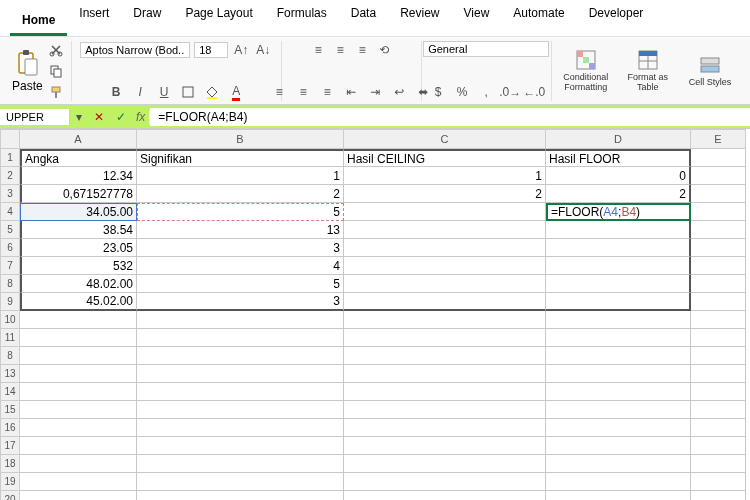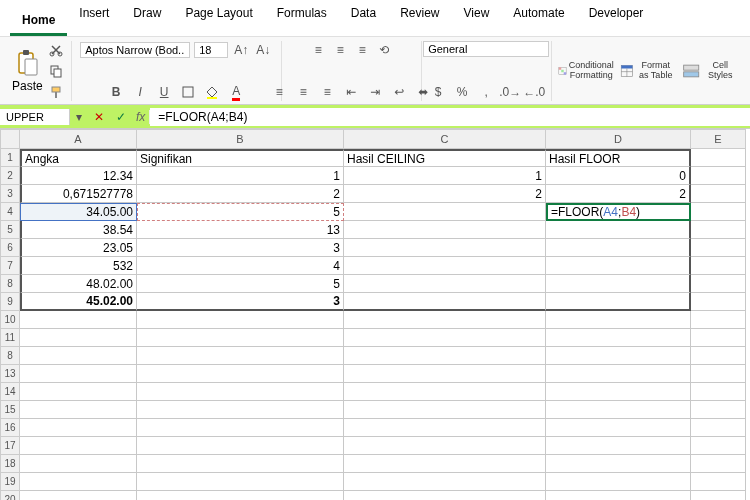--- a/index.html
+++ b/index.html
@@ -15,21 +15,21 @@
 .group { display: flex; flex-direction: column; align-items: center; padding: 0 6px; border-right: 1px solid #e0e0e0; height: 60px; justify-content: space-between; }
 .group:last-child { border-right: none; }
 .group-ctrls { display: flex; align-items: center; gap: 4px; flex-wrap: wrap; }
 .paste-btn { display: flex; flex-direction: column; align-items: center; gap: 2px; }
 .paste-icon { width: 24px; height: 28px; }
 .small-btn { width: 18px; height: 18px; display: inline-flex; align-items: center; justify-content: center; color: #555; cursor: pointer; }
 .font-select { font-size: 11px; border: 1px solid #ccc; background: #fff; padding: 1px 4px; width: 110px; }
 .size-select { font-size: 11px; border: 1px solid #ccc; background: #fff; padding: 1px 4px; width: 34px; }
 .row2 { display: flex; gap: 6px; margin-top: 4px; }
 .col-stack { display: flex; flex-direction: column; gap: 3px; }
-.big-btn { display: flex; flex-direction: row; align-items: center; gap: 2px; width: 56px; font-size: 9px; color: #333; text-align: center; line-height: 1.1; }
+.big-btn { display: flex; flex-direction: column; align-items: center; gap: 2px; width: 56px; font-size: 9px; color: #333; text-align: center; line-height: 1.1; }
 .big-icon { width: 22px; height: 22px; }
 
 .gen-select { font-size: 11px; border: 1px solid #ccc; background: #fff; padding: 1px 4px; width: 126px; }
 
 
 .fbar { display: flex; align-items: center; background: #bef264; border-bottom: 1px solid #ccc; height: 24px; }
 .namebox { width: 70px; border: none; border-right: 1px solid #ccc; padding: 2px 6px; font-size: 11px; background: #fff; }
 .fbar-btn { width: 22px; text-align: center; color: #666; cursor: pointer; }
 .fbar-btn.red { color: #c00; }
 .fbar-btn.green { color: #107c41; }
@@ -44,21 +44,21 @@
 .rows { }
 .row { display: flex; }
 .rh { width: 20px; border: 1px solid #ccc; border-top: none; background: #f0f0f0; font-size: 10px; color: #555; display: flex; align-items: center; justify-content: center; }
 .cell { height: 18px; border: 1px solid #c8c8c8; border-top: none; border-left: none; background: #fff; padding: 0 3px; font-size: 12px; display: flex; align-items: center; overflow: hidden; white-space: nowrap; }
 .cell.hdr { font-weight: 400; }
 .cell.r { justify-content: flex-end; }
 .colA { width: 117px; } .colB { width: 207px; } .colC { width: 202px; } .colD { width: 145px; } .colE { width: 55px; }
 
 
 .thick-t { border-top: 2px solid #555 !important; }
-.thick-b { border-bottom: 2px solid #555 !important; font-weight: bold; }
+.thick-b { border-bottom: 2px solid #555 !important; }
 .thick-l { border-left: 2px solid #555 !important; }
 .thick-r { border-right: 2px solid #555 !important; }
 
 
 .sel-a4 { background: #eef3f8; border: 1.5px solid #4472c4 !important; }
 .sel-b4 { border: 1.5px dashed #d08080 !important; }
 .edit-d4 { border: 2px solid #107c41 !important; }
 .ref-a { color: #4472c4; }
 .ref-b { color: #c05050; }
 

